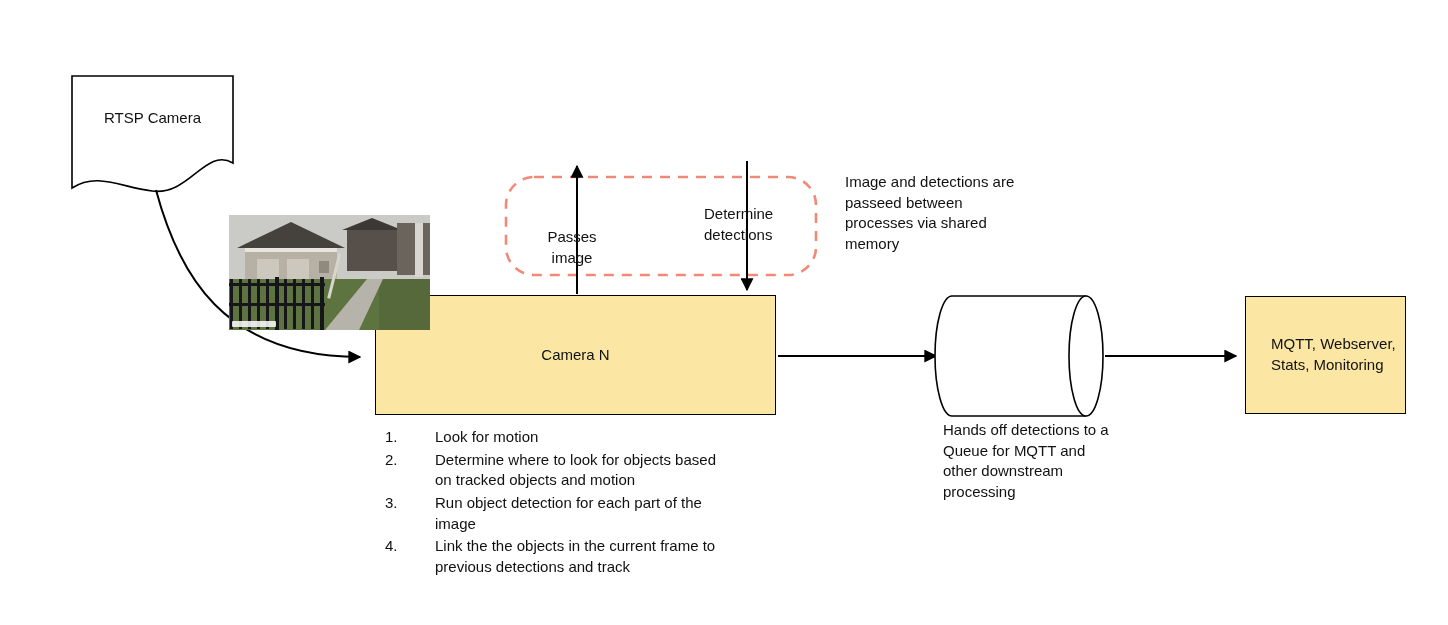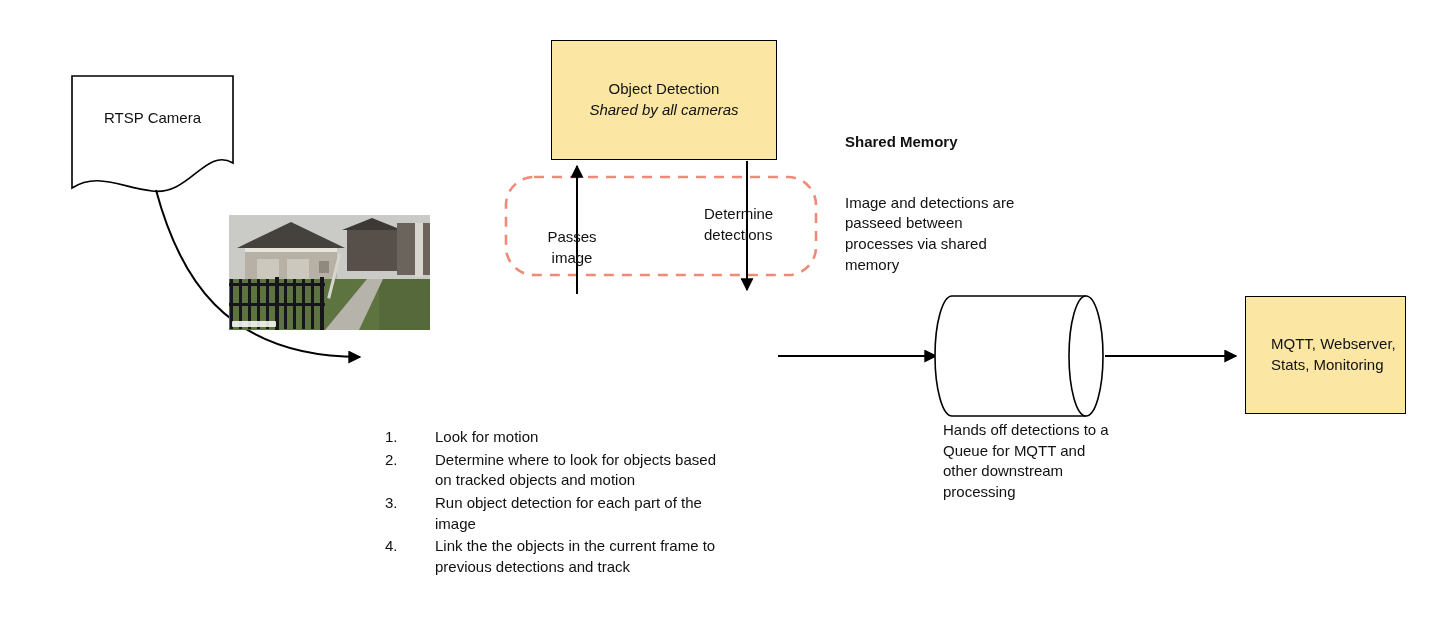--- a/index.html
+++ b/index.html
@@ -124,25 +124,24 @@
     <g>
       <path class="shape" d="M1086,296 H952 A17,60 0 0 0 952,416 H1086"></path>
       <ellipse class="shape" cx="1086" cy="356" rx="17" ry="60"></ellipse>
     </g>
   </svg>
 
   <div class="label center rtsp-label">
     <span>RTSP Camera</span>
   </div>
 
-  <div class="node-box od-box">
-    <div>Object Detection</div>
-    <div class="subtitle">Shared by all cameras</div>
-  </div>
-
+
+  <div class="node-box camera-box">
+    <div>Camera N</div>
+  </div>
 
   <div class="node-box outputs-box">
     <div class="inner">MQTT, Webserver, Stats, Monitoring</div>
   </div>
 
   <div class="snapshot">
     <svg viewBox="0 0 201 115" width="201" height="115">
       <g>
         <rect x="0" y="0" width="201" height="115" fill="#cacbc7"></rect>
       </g>
@@ -186,21 +185,20 @@
       <g>
         <rect x="3" y="106" width="44" height="6" rx="1" fill="#ffffff" opacity="0.85"></rect>
       </g>
     </svg>
   </div>
 
   <div class="label passes-label">Passes image</div>
   <div class="label retrieves-label">Determine detections</div>
 
   <div class="label shared-memory-note">
-    <div class="bold">Shared Memory</div>
     <div class="body">Image and detections are passeed between processes via shared memory</div>
   </div>
 
 
 
   <div class="label handoff-note">Hands off detections to a Queue for MQTT and other downstream processing</div>
 
   <ol class="steps">
     <li>Look for motion</li>
     <li>Determine where to look for objects based on tracked objects and motion</li>

